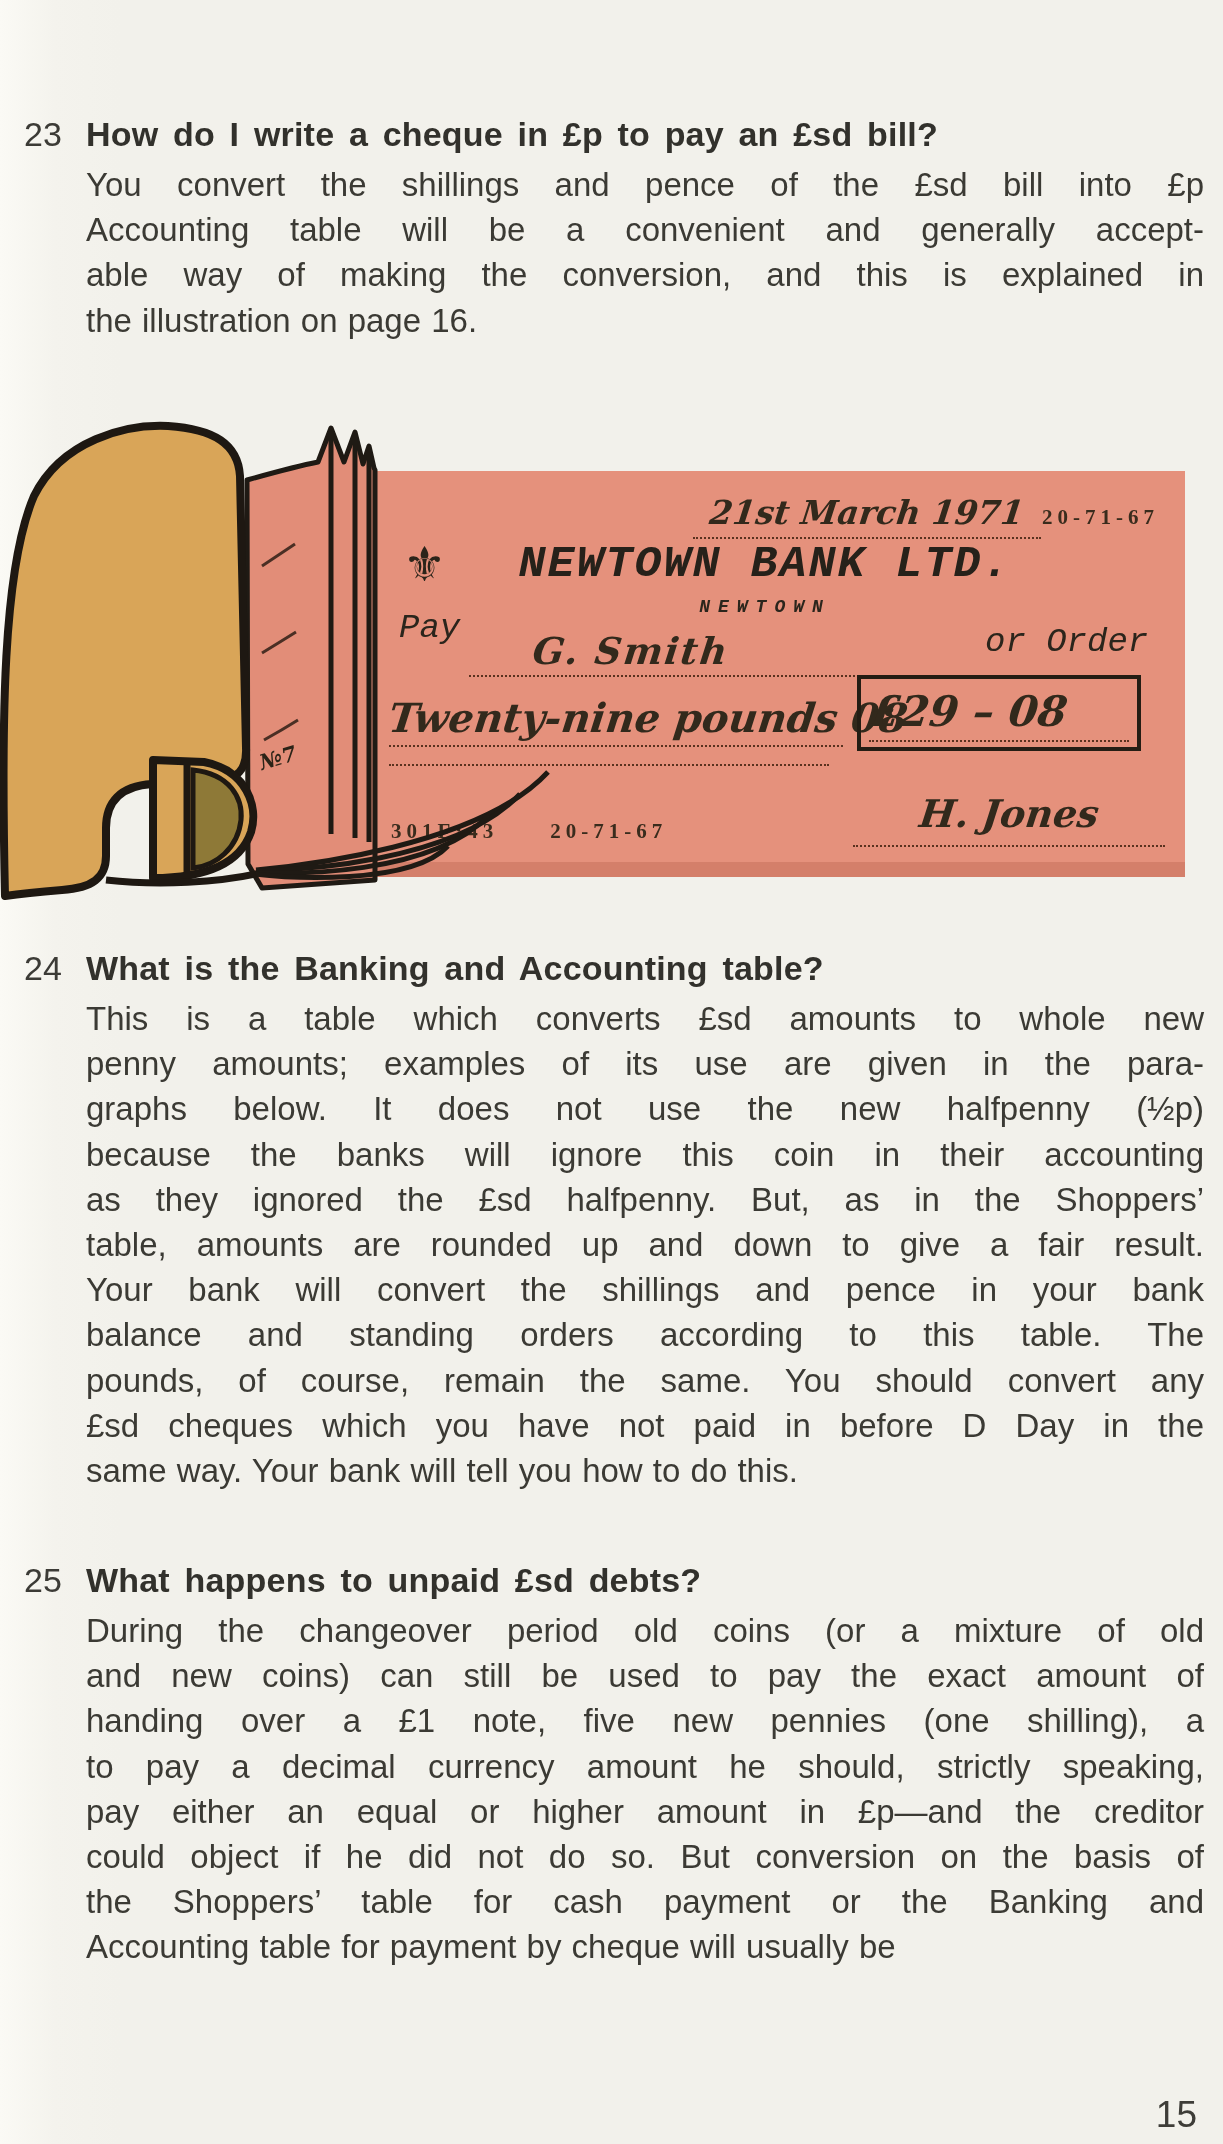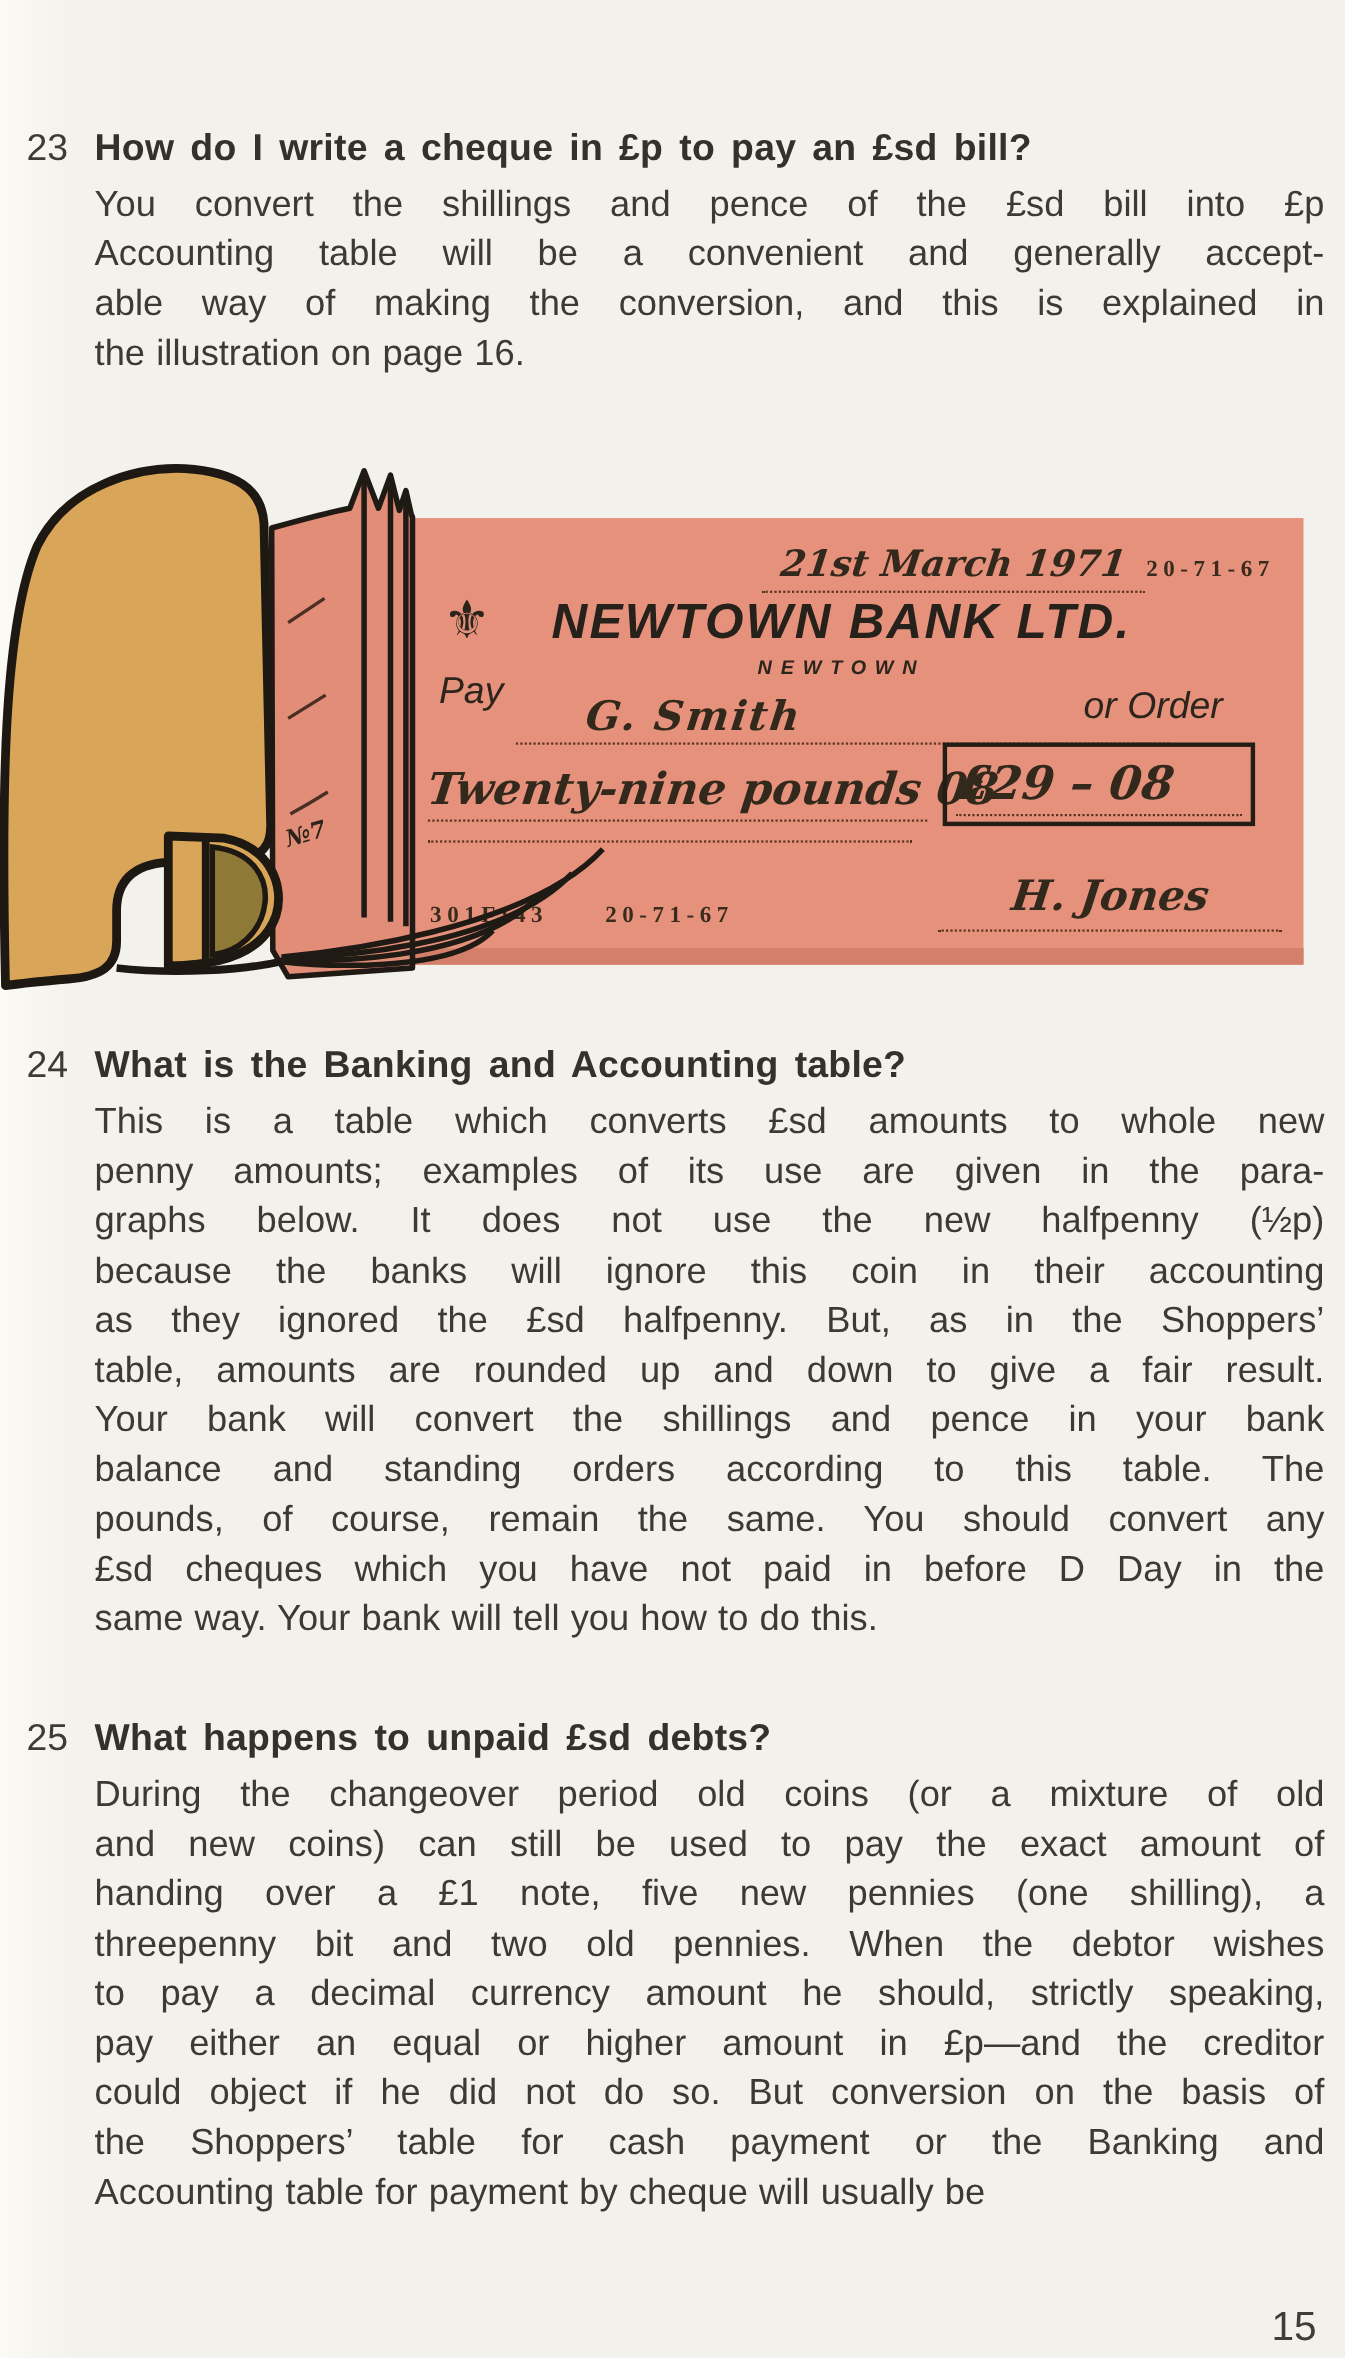--- a/index.html
+++ b/index.html
@@ -22,21 +22,21 @@
 
   
   .illustration{position:absolute;top:418px;left:0;width:1223px;height:505px}
   .cheque{position:absolute;left:375px;top:53px;width:810px;height:406px;
     background:#e5917c;z-index:1}
   .band{position:absolute;left:0;right:0;bottom:0;height:15px;background:#d47f6a}
   .book{position:absolute;left:0;top:0;z-index:3;pointer-events:none}
 
   .hand{font-family:"DejaVu Serif",serif;font-style:italic;font-weight:700;
     color:#32291c;display:inline-block;transform:skewX(-7deg);white-space:nowrap}
-  .serif-it{font-family:Liberation Sans, sans-serif;font-style:italic;color:#2b251c}
+  .serif-it{font-family:Liberation Mono, monospace;font-style:italic;color:#2b251c}
   .micr{font-family:Liberation Serif, serif;font-weight:700;color:#3a2c1d;
     letter-spacing:5px;white-space:nowrap}
 
   .date-line{position:absolute;left:318px;top:22px;width:348px;text-align:center;
     border-bottom:2px dotted #5a321f;padding-bottom:5px}
   .date-line .hand{font-size:33px}
   .sort-top{position:absolute;right:26px;top:34px;font-size:21px}
   .emblem{position:absolute;left:28px;top:70px;font-size:48px;line-height:1;color:#2b241a}
   .bank-name{position:absolute;left:100px;top:68px;width:580px;text-align:center;
     font-size:45px;letter-spacing:2px;font-weight:600;color:#26211a;white-space:nowrap}
@@ -156,21 +156,20 @@
   </div>
 </section>
 
 <section class="qa" id="s25">
   <div class="qnum">25</div>
   <div class="qcontent">
     <h2 class="qheading">What happens to unpaid £sd debts?</h2>
     <div class="bodyline">During the changeover period old coins (or a mixture of old</div>
     <div class="bodyline">and new coins) can still be used to pay the exact amount of</div>
     <div class="bodyline">handing over a £1 note, five new pennies (one shilling), a</div>
-    <div class="bodyline">threepenny bit and two old pennies. When the debtor wishes</div>
     <div class="bodyline">to pay a decimal currency amount he should, strictly speaking,</div>
     <div class="bodyline">pay either an equal or higher amount in £p—and the creditor</div>
     <div class="bodyline">could object if he did not do so. But conversion on the basis of</div>
     <div class="bodyline">the Shoppers’ table for cash payment or the Banking and</div>
     <div class="bodyline last">Accounting table for payment by cheque will usually be</div>
   </div>
 </section>
 
 <div class="pagenum">15</div>
 

